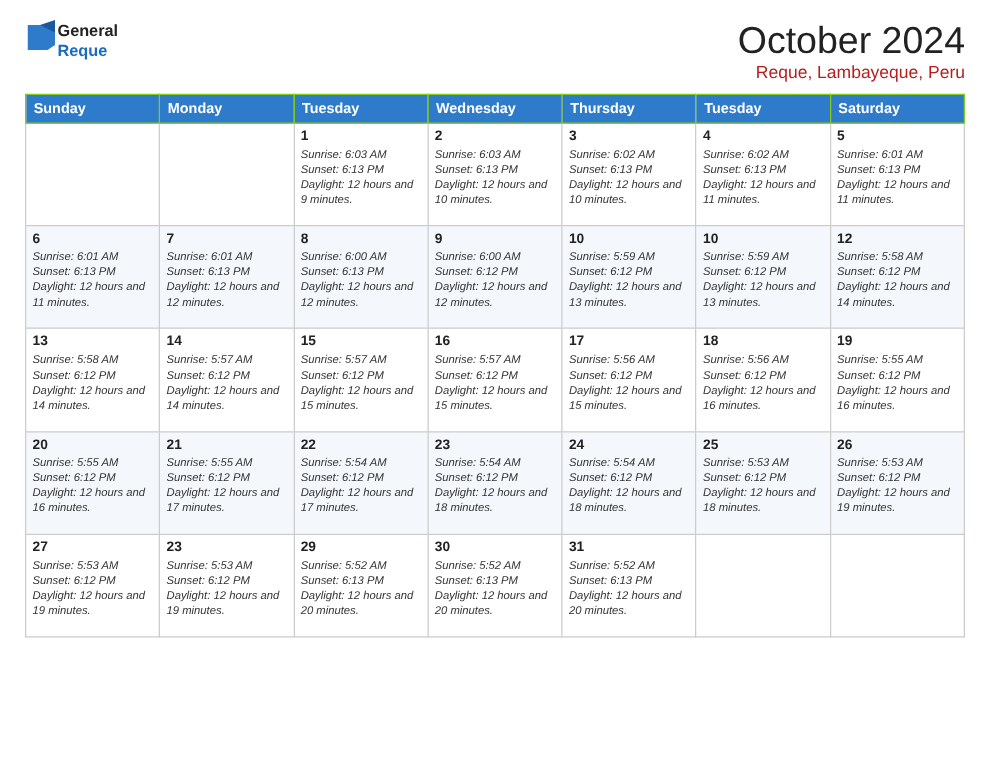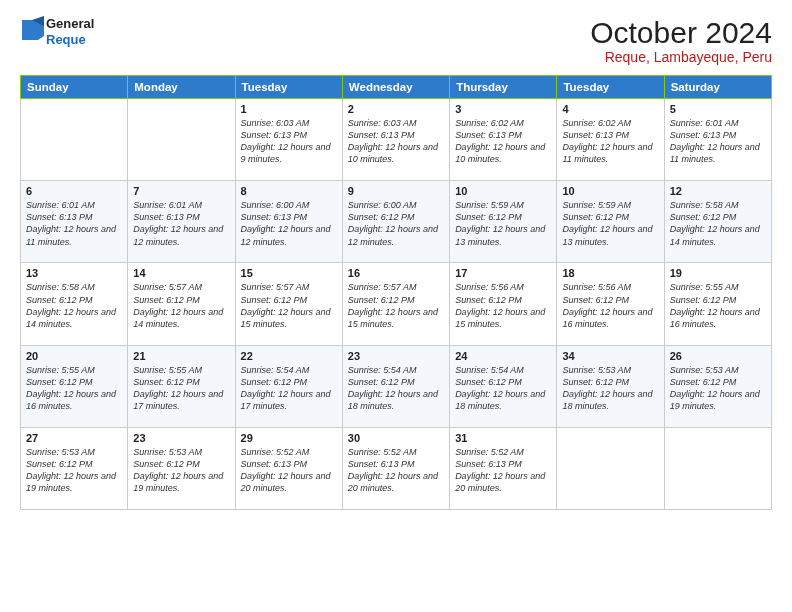--- a/index.html
+++ b/index.html
@@ -285,21 +285,21 @@
 Sunset: 6:12 PM
 Daylight: 12 hours and 18 minutes.</div>
           </td>
           <td>
             <span class="day-num">24</span>
             <div class="day-info" style="white-space: pre-line;">Sunrise: 5:54 AM
 Sunset: 6:12 PM
 Daylight: 12 hours and 18 minutes.</div>
           </td>
           <td>
-            <span class="day-num">34</span>
+            <span class="day-num">25</span>
             <div class="day-info" style="white-space: pre-line;">Sunrise: 5:53 AM
 Sunset: 6:12 PM
 Daylight: 12 hours and 18 minutes.</div>
           </td>
           <td>
             <span class="day-num">26</span>
             <div class="day-info" style="white-space: pre-line;">Sunrise: 5:53 AM
 Sunset: 6:12 PM
 Daylight: 12 hours and 19 minutes.</div>
           </td>

